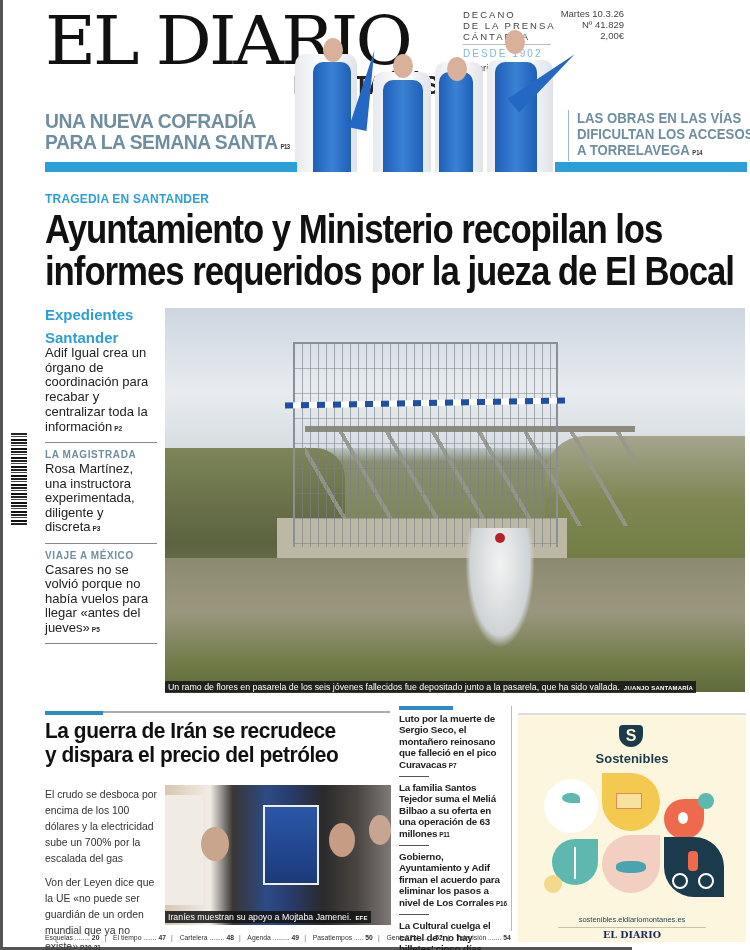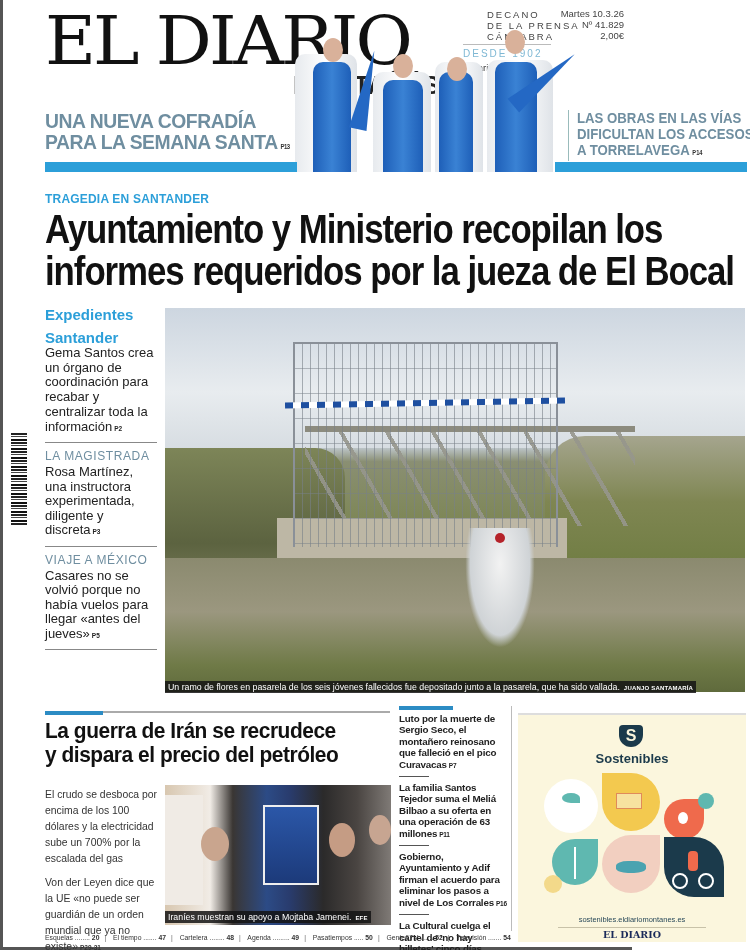--- a/index.html
+++ b/index.html
@@ -3,21 +3,21 @@
 <meta charset="utf-8">
 <style>
   * { box-sizing: border-box; margin: 0; padding: 0; }
   html, body { width: 750px; height: 950px; background: #fff; overflow: hidden; }
   body { font-family: "Liberation Sans", sans-serif; color: #1a1a1a; position: relative; }
   .page { position: absolute; left: 0; top: 0; width: 632px; height: 950px; border-left: 3px solid #555; border-bottom: 3px solid #555; background: #fff; }
 
   
   .masthead-title { position: absolute; left: 42px; top: 2px; font-family: "DejaVu Serif", "Liberation Serif", serif; font-size: 70px; font-weight: normal; letter-spacing: -3px; color: #111; line-height: 78px; transform: scaleY(0.95); }
   .masthead-sub { position: absolute; left: 290px; top: 70px; font-family: "Liberation Sans", sans-serif; font-weight: 900; font-size: 26px; color: #222; letter-spacing: 0px; }
-  .decano { position: absolute; left: 484px; top: 9px; font-size: 9.5px; letter-spacing: 2px; color: #444; line-height: 11px; }
+  .decano { position: absolute; left: 460px; top: 9px; font-size: 9.5px; letter-spacing: 2px; color: #444; line-height: 11px; }
   .desde { position: absolute; left: 460px; top: 44px; font-size: 10px; letter-spacing: 2px; color: #7fb8d4; border-top: 1px solid #bbb; padding-top: 3px; width: 88px; }
   .site-small { position: absolute; left: 460px; top: 62px; font-size: 9.5px; color: #333; }
   .issue { position: absolute; right: 8px; top: 8px; text-align: right; font-size: 9.5px; color: #444; line-height: 11px; }
 
   
   .teaser-left { position: absolute; left: 42px; top: 110px; width: 260px; }
   .teaser-left .t { font-family: "Liberation Sans", sans-serif; font-weight: bold; font-size: 21px; line-height: 21px; color: #6f8ea0; letter-spacing: -0.5px; transform: scaleX(0.92); transform-origin: left; white-space: nowrap; }
   .teaser-right { position: absolute; left: 565px; top: 110px; width: 180px; border-left: 1px solid #9bb; padding-left: 8px; }
   .teaser-right .t { font-weight: bold; font-size: 15px; line-height: 16px; color: #6f8ea0; transform: scaleX(0.88); transform-origin: left; white-space: nowrap; }
   .pref { font-size: 6.5px; font-weight: bold; color: #333; margin-left: 3px; }
@@ -36,21 +36,21 @@
   .kicker { position: absolute; left: 42px; top: 192px; font-weight: bold; font-size: 12px; color: #2c9fd9; letter-spacing: 0.2px; }
   .headline { position: absolute; left: 42px; top: 208px; width: 710px; font-weight: bold; font-size: 40px; line-height: 42px; color: #111; letter-spacing: -1.2px; transform: scaleX(0.87); transform-origin: left; white-space: nowrap; }
 
   
   .left-col { position: absolute; left: 42px; top: 306px; width: 112px; }
   .lc-block { margin-bottom: 6px; }
   .lc-head { font-weight: bold; font-size: 15px; color: #2c9fd9; line-height: 17px; }
   .lc-body { font-size: 13px; line-height: 14.7px; color: #222; }
   .pg { font-size: 6.5px; font-weight: bold; margin-left: 2px; }
   .lc-sep { border-top: 1px solid #888; margin: 6px 0 6px 0; }
-  .lc-kick { font-size: 12px; font-weight: normal; color: #6f8ea0; letter-spacing: 0.6px; margin-bottom: 2px; }
+  .lc-kick { font-size: 10px; font-weight: bold; color: #6f8ea0; letter-spacing: 0.6px; margin-bottom: 2px; }
   .lc-body2 { font-size: 13px; line-height: 14.5px; color: #222; }
 
   .barcode { position: absolute; left: 8px; top: 433px; width: 16px; height: 92px; background: repeating-linear-gradient(180deg, #222 0 2px, #fff 2px 3px, #444 3px 4px, #fff 4px 6px, #111 6px 8px, #fff 8px 9px); }
 
   
   .main-photo { position: absolute; left: 162px; top: 308px; width: 580px; height: 384px; overflow: hidden;
     background: linear-gradient(180deg, #cfd7df 0%, #e3e8ed 25%, #c2cbd2 36%, #8a8f73 40%, #7e8757 55%, #6f7a45 70%, #8f8a70 85%, #6b6c55 100%); }
   .mp-sky { position: absolute; left: 0; top: 0; width: 100%; height: 140px; background: linear-gradient(180deg, #cdd6e0, #e8ecef 60%, #d7dde2); }
   .mp-cliff-l { position: absolute; left: 0; top: 140px; width: 180px; height: 190px; background: linear-gradient(180deg, #7d8558, #5c6340 50%, #8f9270); border-radius: 0 30px 0 0; }
   .mp-cliff-r { position: absolute; right: 0; top: 128px; width: 200px; height: 220px; background: linear-gradient(180deg, #a5a58e, #7f8652 30%, #6b7a3e 70%, #596433); border-radius: 40px 0 0 0; }
@@ -155,21 +155,21 @@
     <div>Ayuntamiento y Ministerio recopilan los</div>
     <div>informes requeridos por la jueza de El Bocal</div>
   </div>
 
   <div class="left-col">
     <div class="lc-block">
       <div class="lc-head">Expedientes</div>
     </div>
     <div class="lc-block">
       <div class="lc-head">Santander</div>
-      <div class="lc-body"><span>Gema Santos crea un órgano de coordinación para recabar y centralizar toda la información</span><span class="pg">P2</span></div>
+      <div class="lc-body"><span>Adif Igual crea un órgano de coordinación para recabar y centralizar toda la información</span><span class="pg">P2</span></div>
     </div>
     <div class="lc-sep"></div>
     <div class="lc-block">
       <div class="lc-kick">LA MAGISTRADA</div>
       <div class="lc-body2"><span>Rosa Martínez, una instructora experimentada, diligente y discreta</span><span class="pg">P3</span></div>
     </div>
     <div class="lc-sep"></div>
     <div class="lc-block">
       <div class="lc-kick">VIAJE A MÉXICO</div>
       <div class="lc-body2"><span>Casares no se volvió porque no había vuelos para llegar «antes del jueves»</span><span class="pg">P5</span></div>

